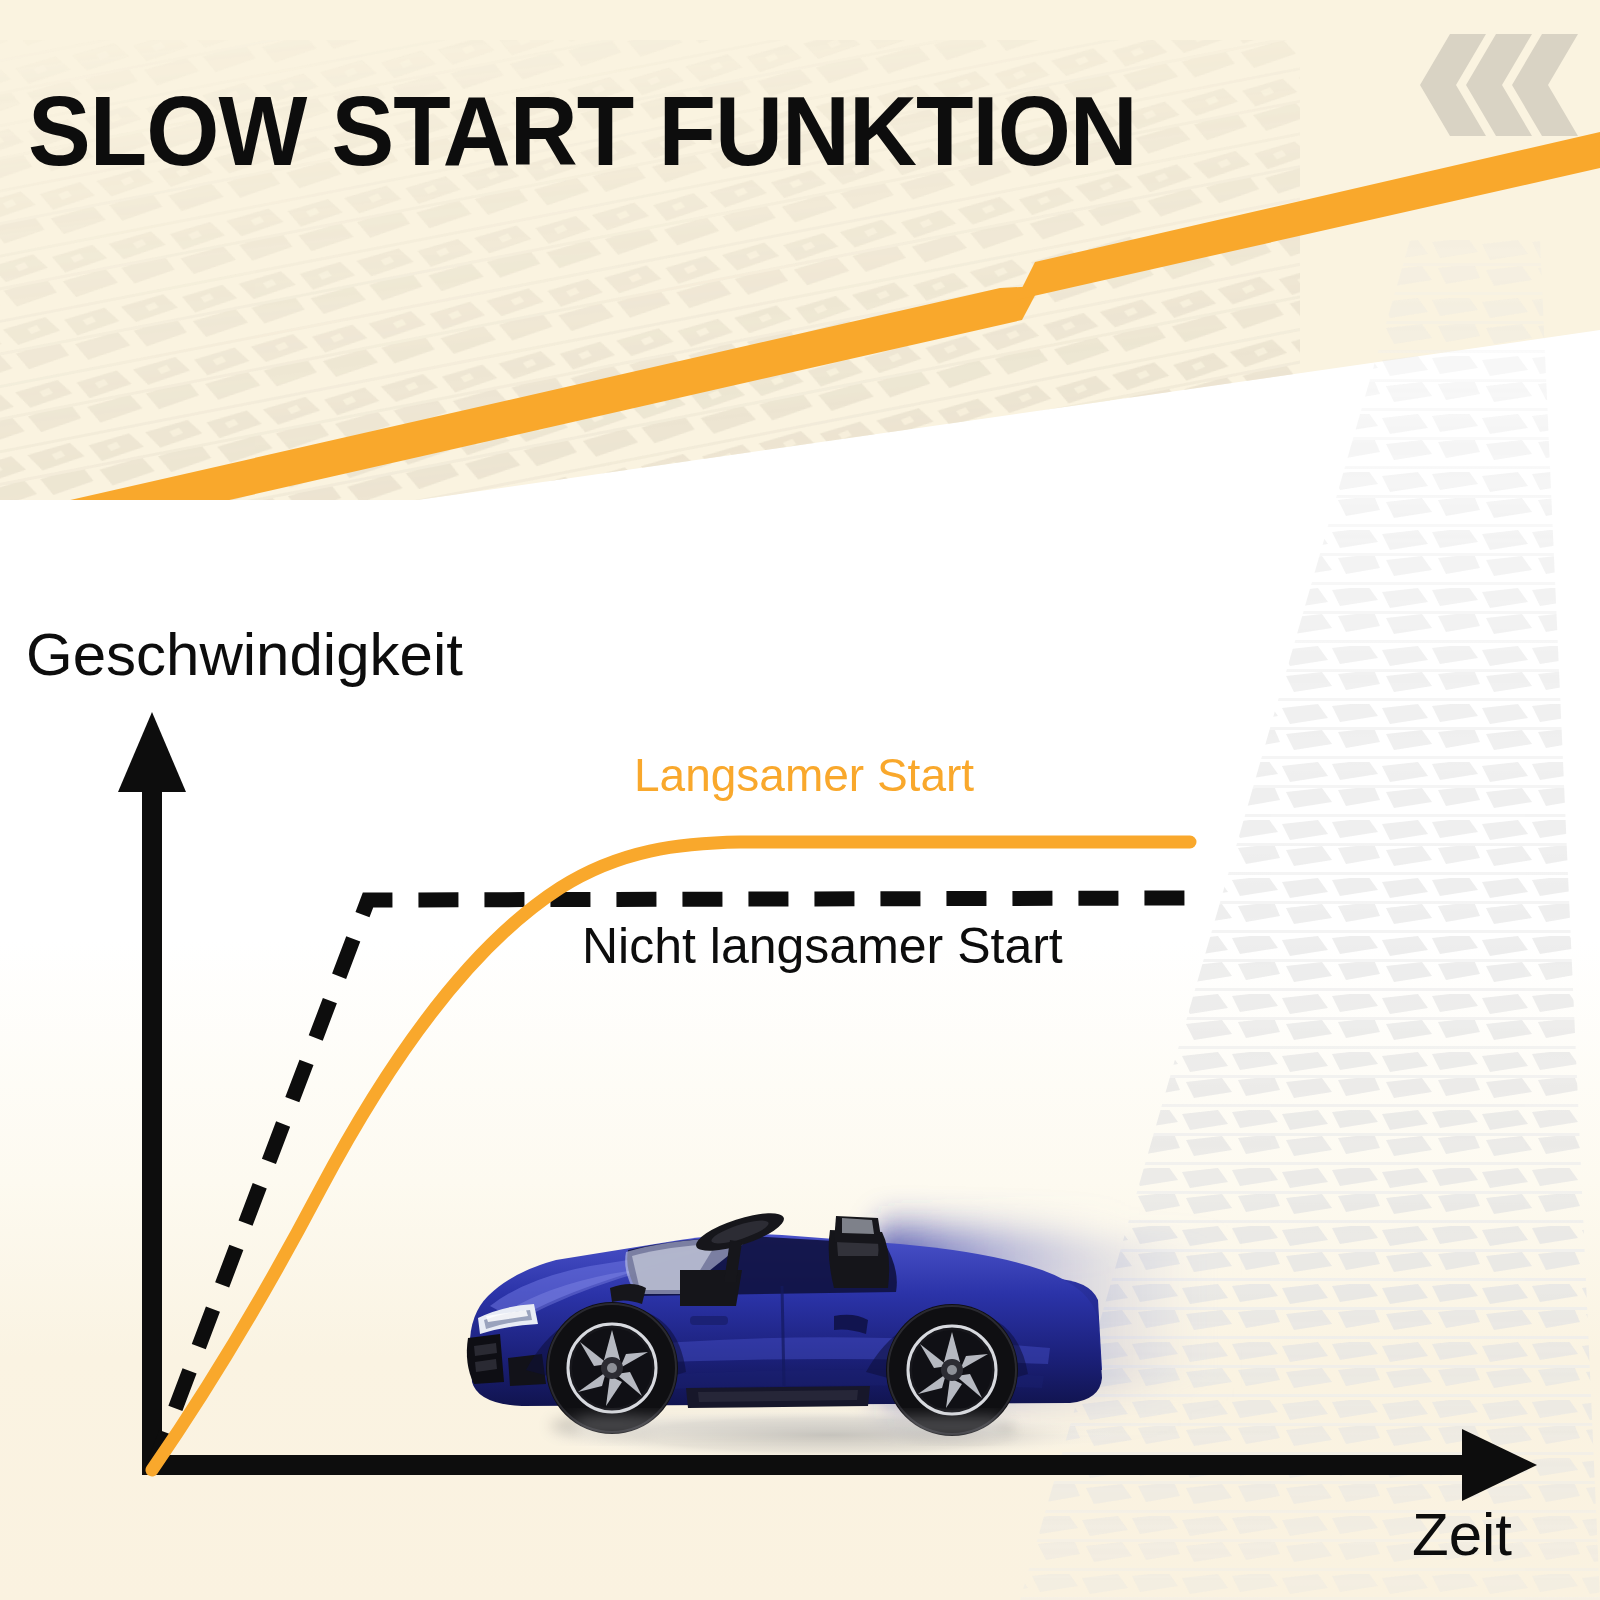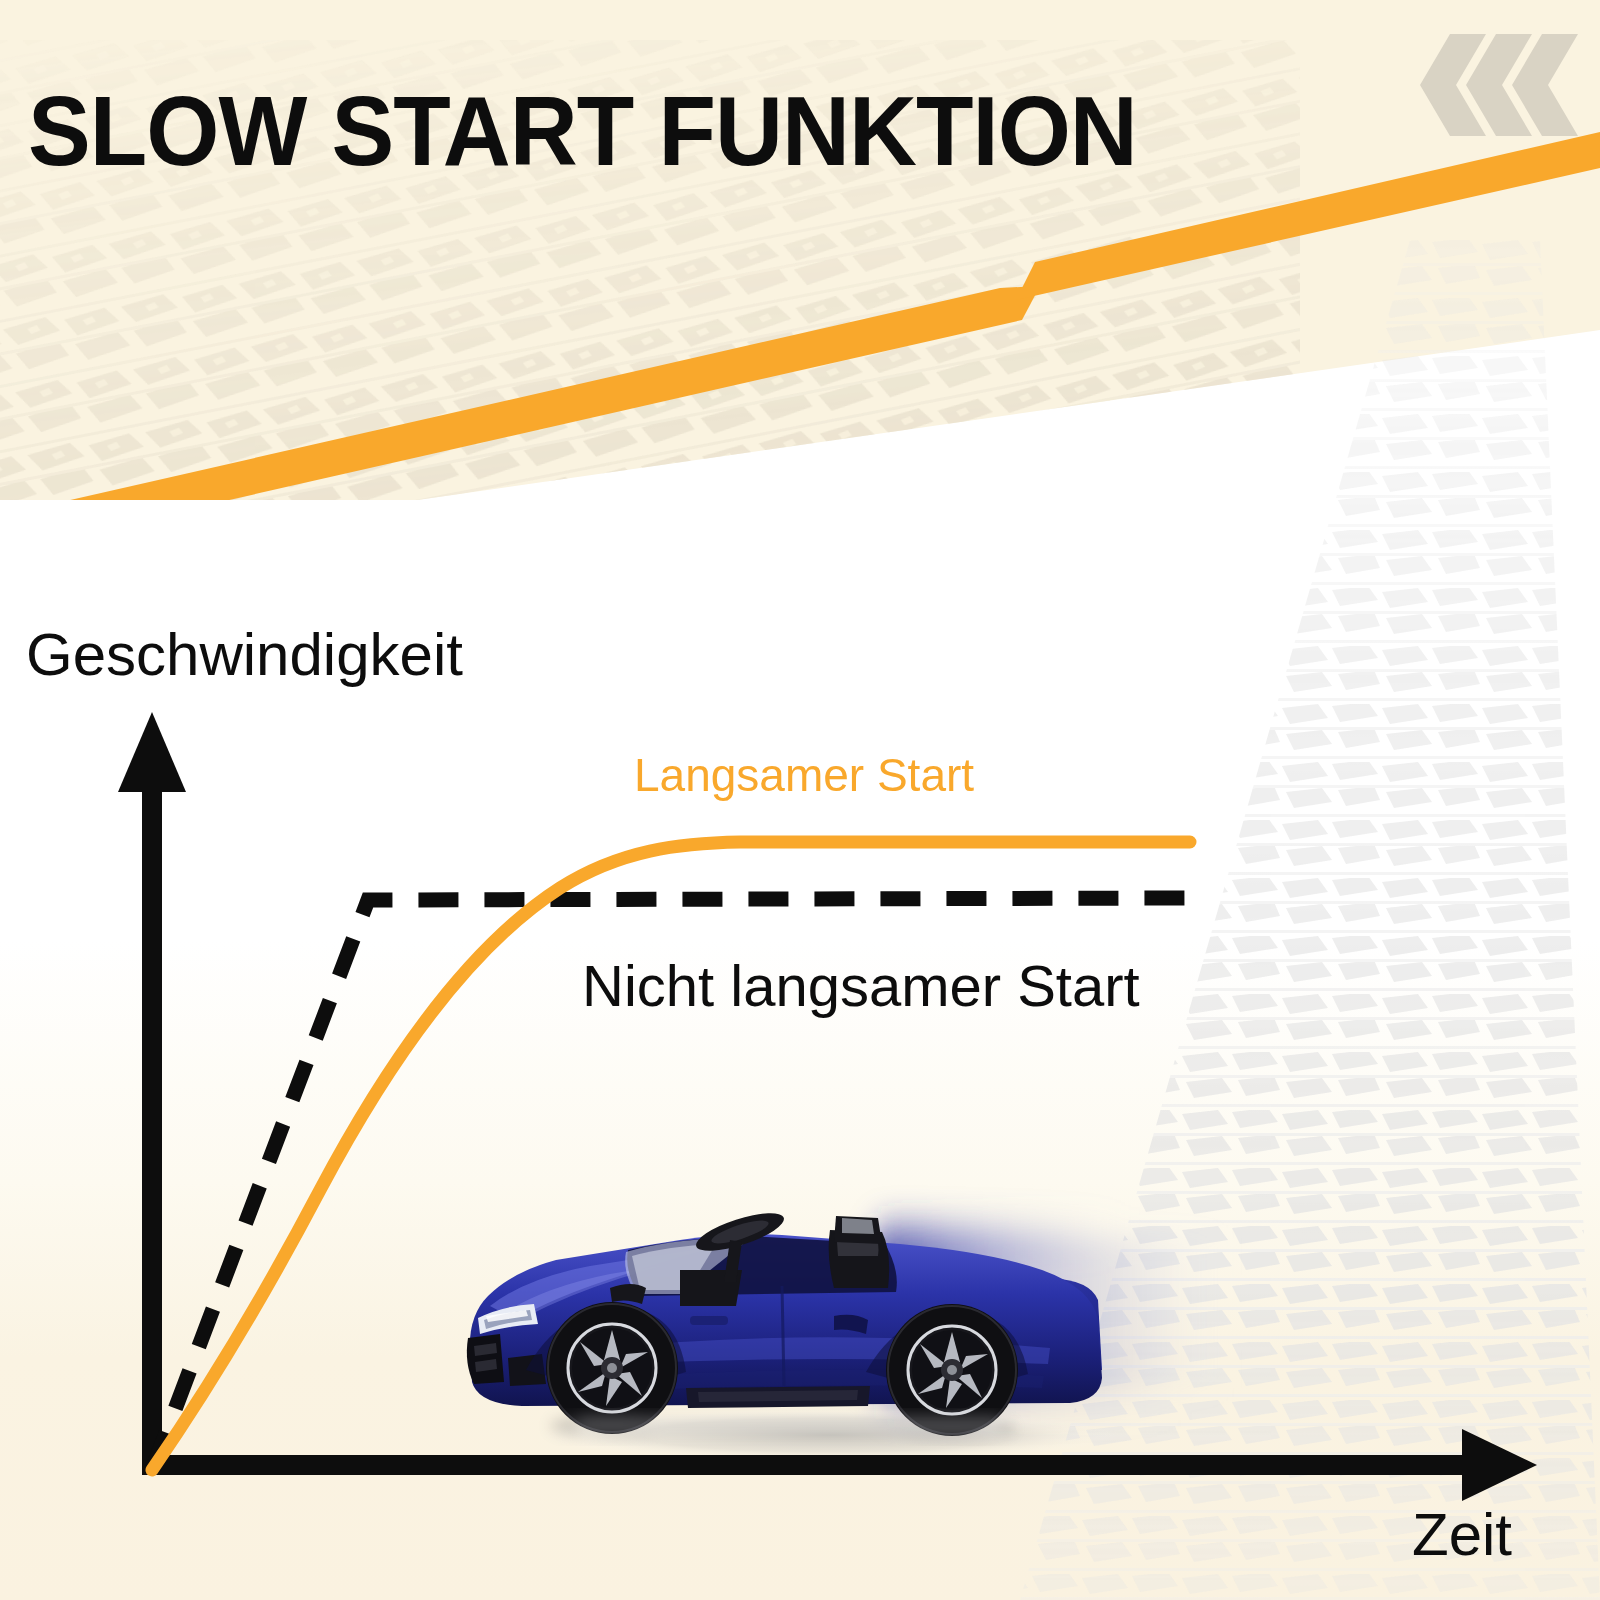--- a/index.html
+++ b/index.html
@@ -101,24 +101,23 @@
     position: absolute;
     left: 604px; top: 748px;
     font-size: 46px;
     color: #f9a82c;
     white-space: nowrap;
     margin-left: 30px;
   }
   .legend-normal {
     position: absolute;
     left: 582px; top: 917px;
-    font-size: 58px;
+    font-size: 50px;
     color: #0d0d0d;
     white-space: nowrap;
-    margin-top: 35px;
   }
 
   
   .chart {
     position: absolute;
     left: 0; top: 0;
     width: 1600px; height: 1600px;
     pointer-events: none;
   }
 

